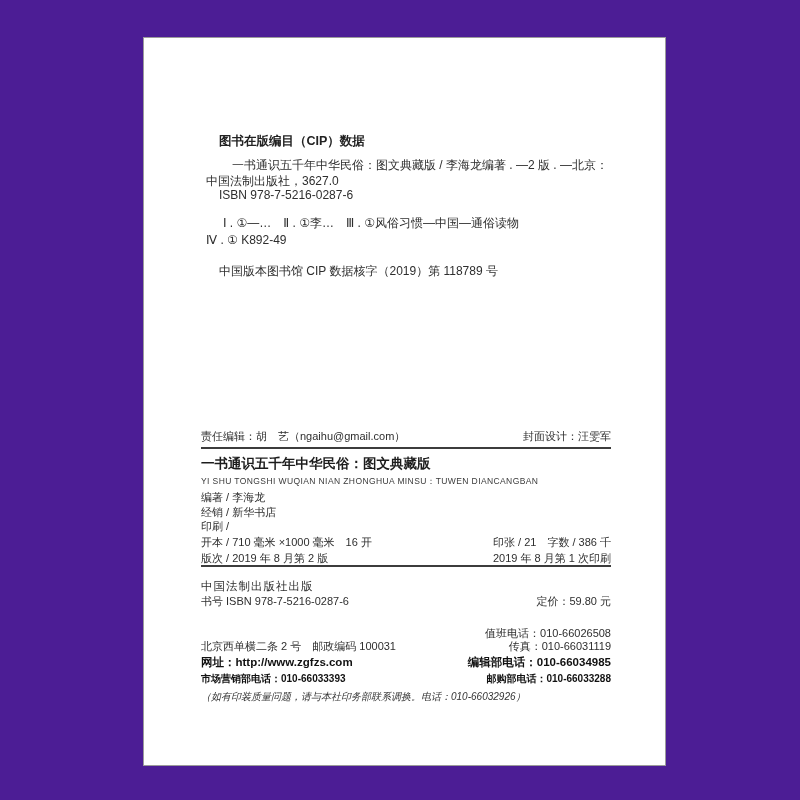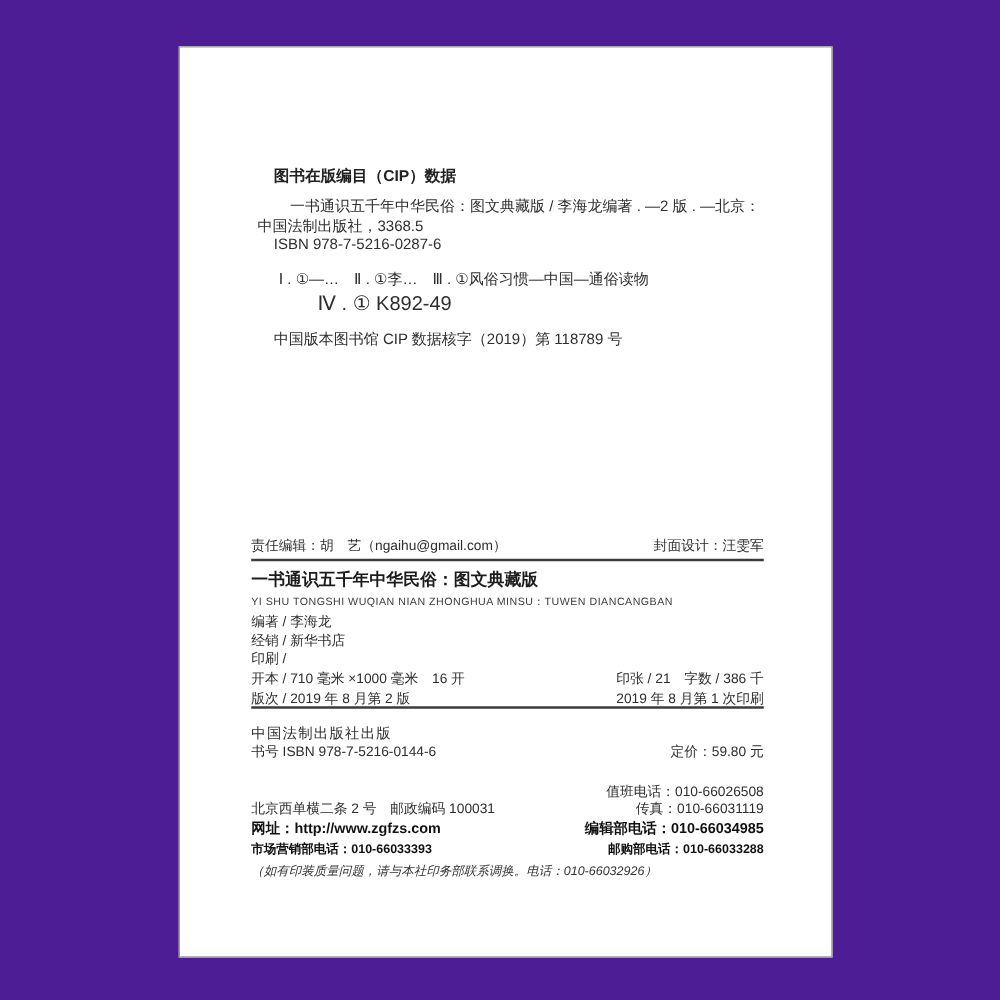--- a/index.html
+++ b/index.html
@@ -11,21 +11,21 @@
     position:absolute;left:143px;top:37px;width:521px;height:727px;
     background:#ffffff;border:1px solid #9b9b9b;z-index:1;
   }
   .line{position:absolute;white-space:nowrap;}
   
   .cip-heading{left:75px;top:95px;font-size:12.5px;font-weight:bold;color:#222;}
   .cip-line1{left:88px;top:119px;font-size:12px;}
   .cip-line2{left:62px;top:135px;font-size:12px;}
   .cip-isbn{left:75px;top:150px;font-size:12px;}
   .cip-class1{left:79px;top:177px;font-size:12px;}
-  .cip-class2{left:62px;top:195px;font-size:16px;margin-left:48px;}
+  .cip-class2{left:62px;top:195px;font-size:12px;}
   .cip-record{left:75px;top:225px;font-size:12px;}
   
   .row{position:absolute;left:57px;width:410px;display:flex;justify-content:space-between;font-size:11px;white-space:nowrap;}
   .credits-row{top:391px;}
   .rule{position:absolute;left:57px;width:410px;background:#3c3c3c;}
   .rule1{top:409px;height:2px;}
   .rule2{top:527px;height:2px;}
   
   .book-title{left:57px;top:417px;font-size:13.5px;font-weight:bold;color:#1c1c1c;}
   .pinyin{left:57px;top:438px;font-size:8.5px;letter-spacing:0.4px;color:#3a3a3a;}
@@ -52,21 +52,21 @@
   }
 </style>
 </head>
 <body>
 
 <div class="canvas">
   <div class="paper">
 
     <div class="line cip-heading">图书在版编目（CIP）数据</div>
     <div class="line cip-line1">一书通识五千年中华民俗：图文典藏版 / 李海龙编著 . —2 版 . —北京：</div>
-    <div class="line cip-line2">中国法制出版社，3368.5</div>
+    <div class="line cip-line2">中国法制出版社，3627.0</div>
     <div class="line cip-isbn">ISBN 978-7-5216-0287-6</div>
     <div class="line cip-class1">Ⅰ . ①—…　Ⅱ . ①李…　Ⅲ . ①风俗习惯—中国—通俗读物</div>
     <div class="line cip-class2">Ⅳ . ① K892-49</div>
     <div class="line cip-record">中国版本图书馆 CIP 数据核字（2019）第 118789 号</div>
 
     <div class="row credits-row">
       <span>责任编辑：胡　艺（ngaihu@gmail.com）</span>
       <span>封面设计：汪雯军</span>
     </div>
     <div class="rule rule1"></div>
@@ -80,21 +80,21 @@
       <span>开本 / 710 毫米 ×1000 毫米　16 开</span>
       <span>印张 / 21　字数 / 386 千</span>
     </div>
     <div class="row edition-row">
       <span>版次 / 2019 年 8 月第 2 版</span>
       <span>2019 年 8 月第 1 次印刷</span>
     </div>
     <div class="rule rule2"></div>
     <div class="line publisher-line">中国法制出版社出版</div>
     <div class="row booknum-row">
-      <span>书号 ISBN 978-7-5216-0144-6</span>
+      <span>书号 ISBN 978-7-5216-0287-6</span>
       <span>定价：59.80 元</span>
     </div>
 
     <div class="row duty-row">
       <span>值班电话：010-66026508</span>
     </div>
     <div class="row addr-row">
       <span>北京西单横二条 2 号　邮政编码 100031</span>
       <span>传真：010-66031119</span>
     </div>

